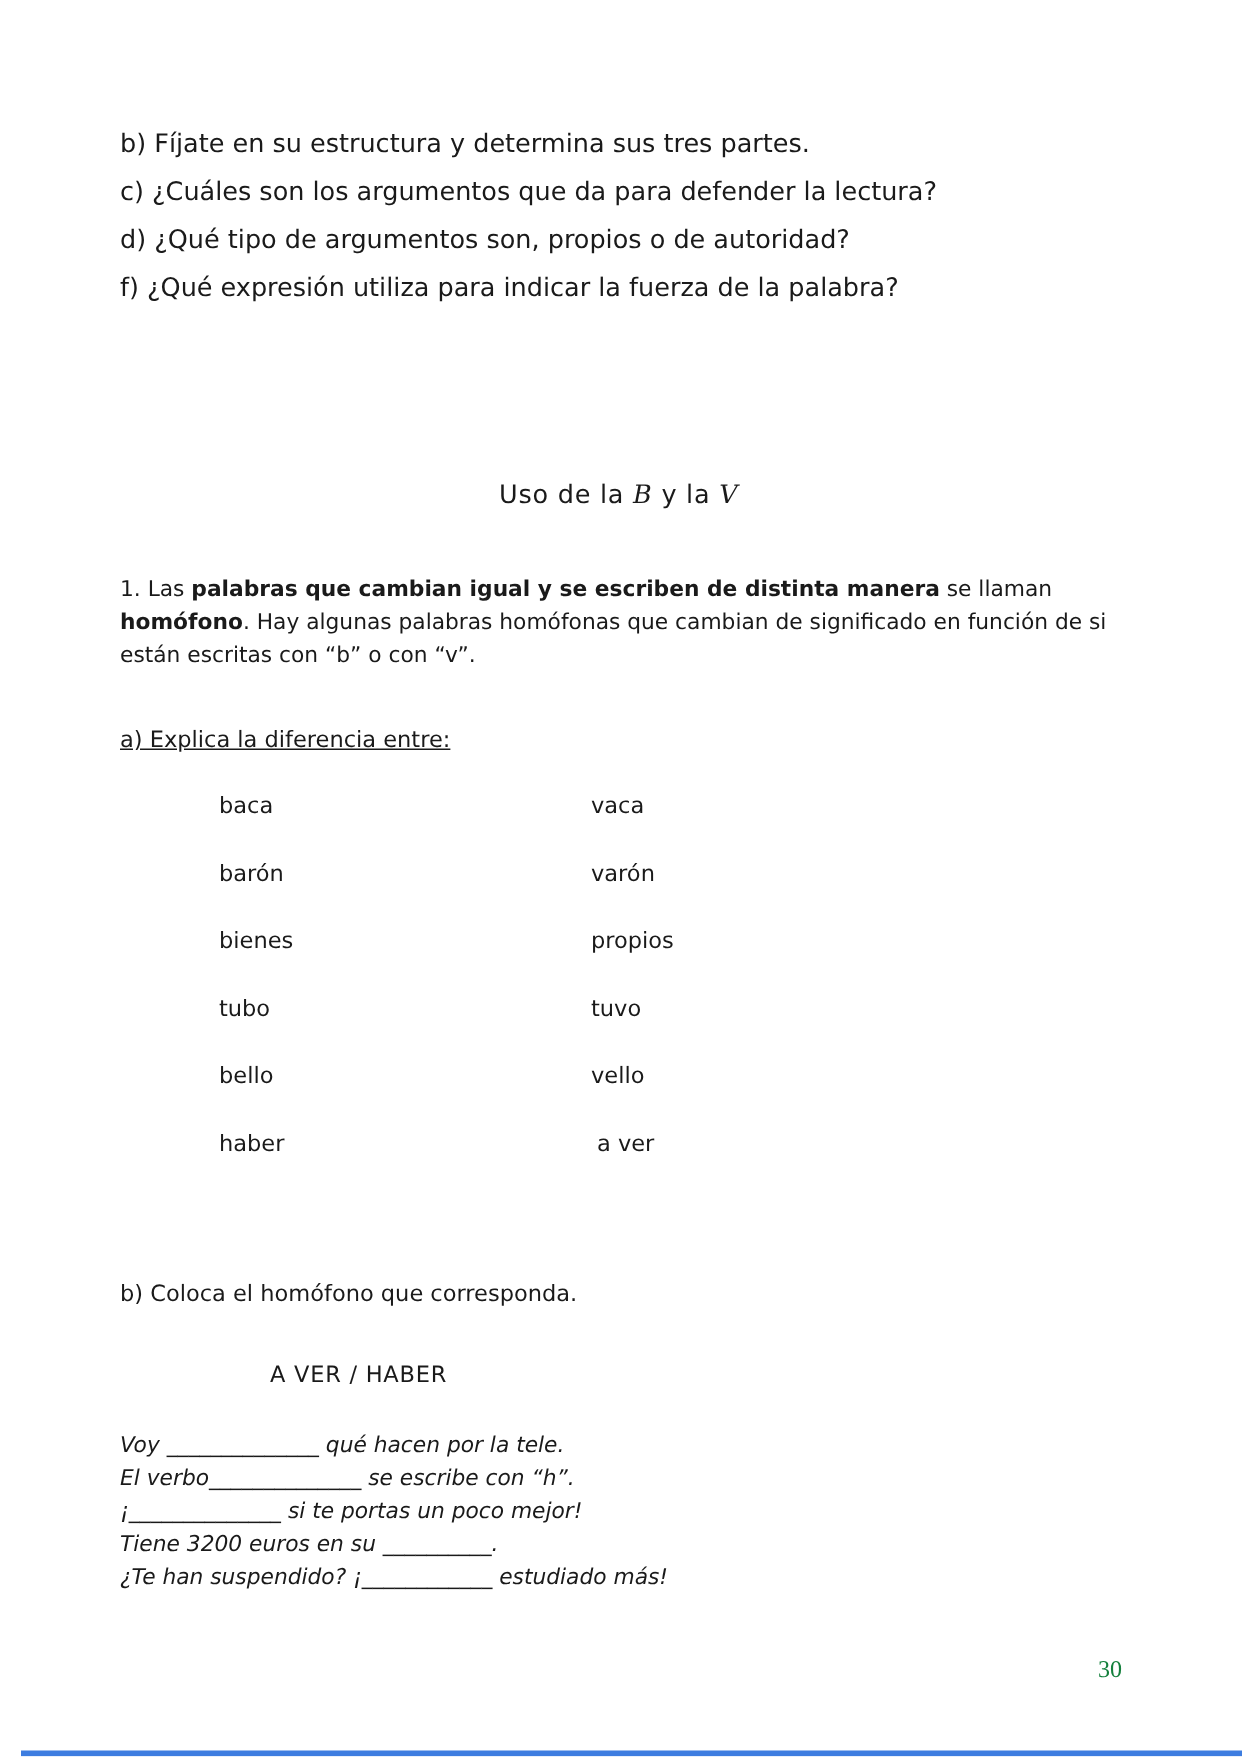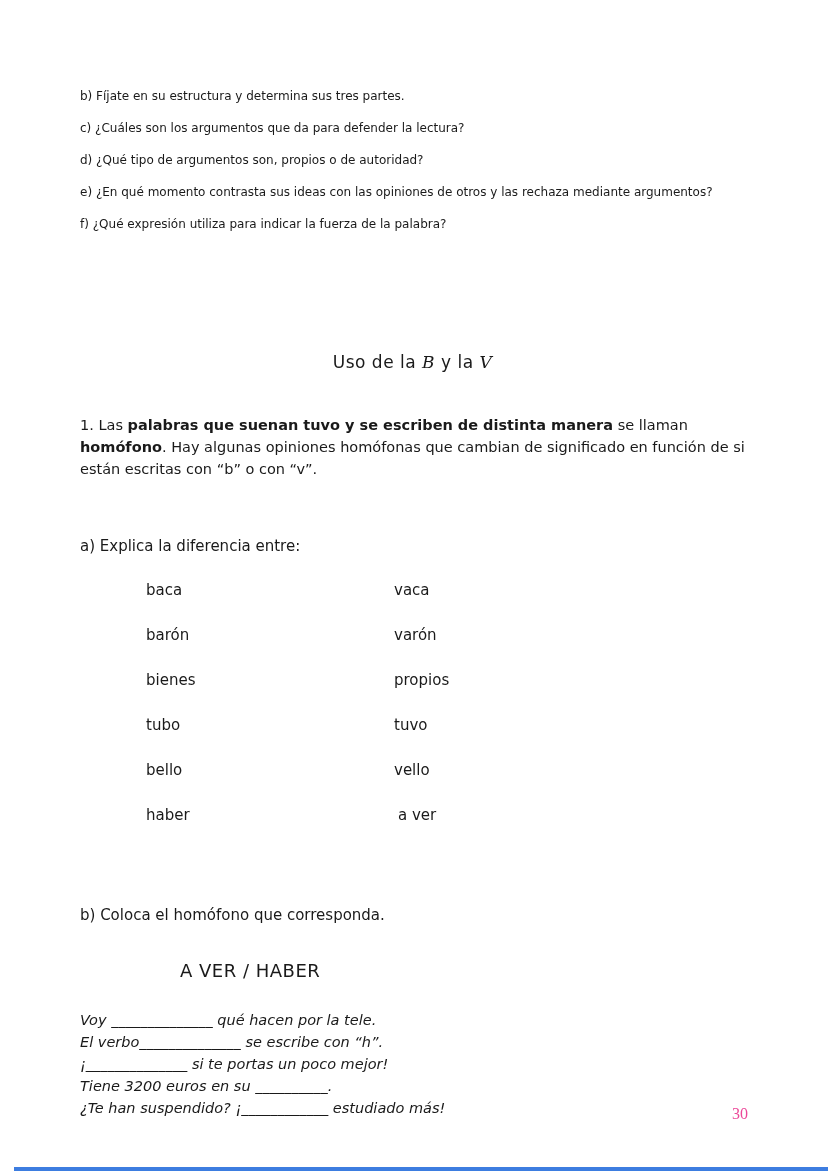--- a/index.html
+++ b/index.html
@@ -13,110 +13,110 @@
     height: 1171px;
     background: #ffffff;
     font-family: "DejaVu Sans", "Liberation Sans", sans-serif;
     color: #1a1a1a;
     overflow: hidden;
     box-sizing: border-box;
     padding: 80px 83px 0 80px;
   }
   .questions p {
     margin: 0;
-    font-size: 12px;
+    font-size: 17px;
     line-height: 32px;
   }
   .section-title {
     margin-top: 112px;
     text-align: center;
     font-size: 17px;
     font-weight: normal;
     letter-spacing: 0.5px;
   }
   .section-title i {
     font-style: italic;
     font-family: "DejaVu Serif", "Liberation Serif", serif;
   }
   .intro {
     margin-top: 42px;
     font-size: 14.5px;
     line-height: 22px;
   }
   .intro b { font-weight: bold; }
   .exercise-a-label {
-    margin-top: 57px;
+    margin-top: 36px;
     font-size: 15px;
+    text-decoration: underline;
   }
   .pairs {
     margin-top: 26px;
     margin-left: 66px;
   }
   .pair-row {
     display: grid;
     grid-template-columns: 246px auto;
     font-size: 15px;
     margin-bottom: 27px;
   }
   .pair-row .right-word { padding-left: 2px; }
   .pair-row:last-child .right-word { padding-left: 6px; }
   .exercise-b-label {
     margin-top: 82px;
     font-size: 15px;
   }
   .options-line {
     margin-top: 36px;
     margin-left: 100px;
-    font-size: 18px;
+    font-size: 15px;
     letter-spacing: 0.5px;
   }
   .sentences {
     margin-top: 28px;
   }
   .sentences p {
     margin: 0;
     font-size: 14.5px;
     line-height: 22px;
     font-style: italic;
   }
   .page-number {
     position: absolute;
     right: 80px;
     bottom: 48px;
     font-family: "Liberation Serif", "DejaVu Serif", serif;
     font-size: 16px;
-    color: #ec4899;
+    color: #15803d;
   }
   .bottom-edge-bar {
     position: absolute;
     left: 14px;
     right: 0;
     bottom: 0;
     height: 4px;
     background: #3d7de0;
   }
 </style>
 </head>
 <body>
 
 <div class="page">
 
   <div class="questions">
     <p>b) Fíjate en su estructura y determina sus tres partes.</p>
     <p>c) ¿Cuáles son los argumentos que da para defender la lectura?</p>
     <p>d) ¿Qué tipo de argumentos son, propios o de autoridad?</p>
-    <p>e) ¿En qué momento contrasta sus ideas con las opiniones de otros y las rechaza mediante argumentos?</p>
     <p>f) ¿Qué expresión utiliza para indicar la fuerza de la palabra?</p>
   </div>
 
   <div class="section-title">
     <span>Uso de la </span><i>B</i><span> y la </span><i>V</i>
   </div>
 
-  <p class="intro"><span>1. Las </span><b>palabras que suenan tuvo y se escriben de distinta manera</b><span> se llaman </span><b>homófono</b><span>. Hay algunas opiniones homófonas que cambian de significado en función de si están escritas con “b” o con “v”.</span></p>
+  <p class="intro"><span>1. Las </span><b>palabras que cambian igual y se escriben de distinta manera</b><span> se llaman </span><b>homófono</b><span>. Hay algunas palabras homófonas que cambian de significado en función de si están escritas con “b” o con “v”.</span></p>
 
   <p class="exercise-a-label">a)  Explica la diferencia entre:</p>
 
   <div class="pairs">
     <div class="pair-row">
       <span class="left-word">baca</span>
       <span class="right-word">vaca</span>
     </div>
     <div class="pair-row">
       <span class="left-word">barón</span>

